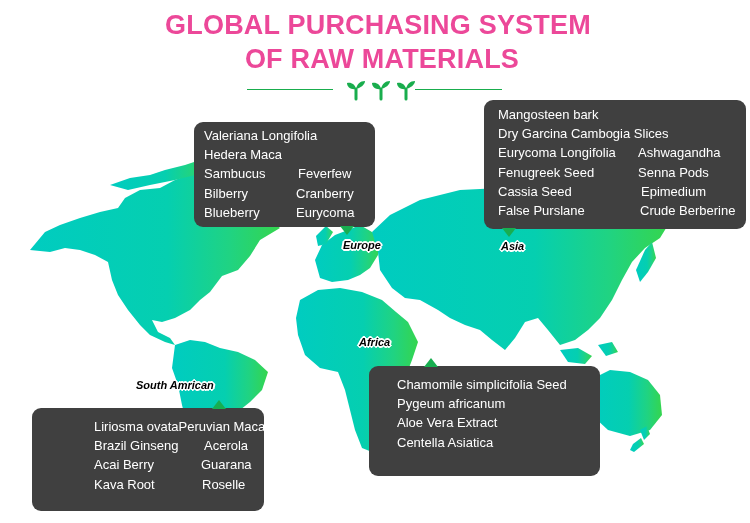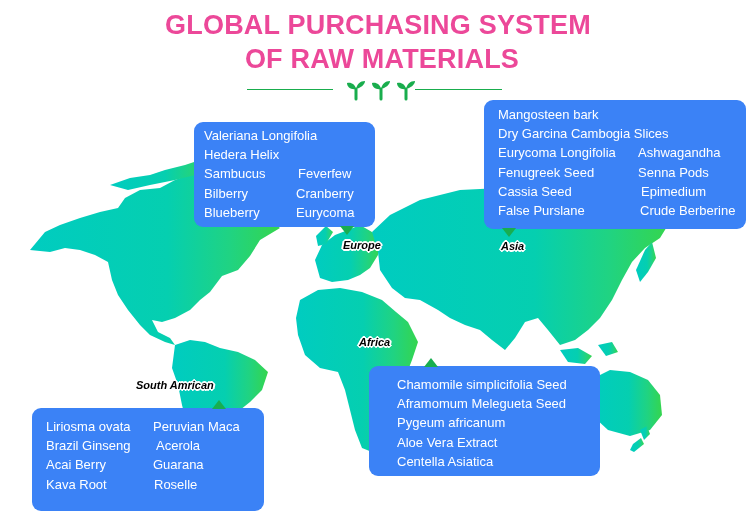--- a/index.html
+++ b/index.html
@@ -15,21 +15,21 @@
     .title.l2 { top: 44px; padding-left: 8px; }
 
     .divider-line { position: absolute; top: 89px; height: 1px; background: #19ad4d; }
     .divider-left { left: 247px; width: 86px; }
     .divider-right { left: 415px; width: 87px; }
     .sprouts { position: absolute; left: 345px; top: 79px; width: 72px; height: 22px; }
 
     .map { position: absolute; left: 0; top: 95px; width: 750px; height: 428px; }
 
     .bubble {
-      position: absolute; background: #3b82f6; border-radius: 9px; color: #ffffff;
+      position: absolute; background: #404040; border-radius: 9px; color: #ffffff;
       font-size: 13px; line-height: 19.2px;
     }
     .bubble::after {
       content: ""; position: absolute; width: 0; height: 0;
       border-left: 7px solid transparent; border-right: 7px solid transparent;
     }
     .bubble.down::after { bottom: -8px; border-top: 9px solid #18ae50; }
     .bubble.up::after { top: -8px; border-bottom: 9px solid #18ae50; }
 
     .row { display: flex; white-space: nowrap; }
@@ -41,21 +41,21 @@
 
     #bubble-asia { left: 484px; top: 100px; width: 262px; height: 129px; padding: 5px 0 0 14px; }
     #bubble-asia::after { left: 18px; }
     #bubble-asia .c1 { width: 140px; }
 
     #bubble-africa { left: 369px; top: 366px; width: 231px; height: 110px; padding: 9px 0 0 28px; }
     #bubble-africa::after { left: 55px; }
 
     #bubble-south { left: 32px; top: 408px; width: 232px; height: 103px; padding: 9px 0 0 14px; }
     #bubble-south::after { left: 180px; }
-    #bubble-south .c1 { width: 107px; }
+    #bubble-south .c1 { width: 107px; margin-left: 48px; }
 
     .region-label {
       position: absolute; font-weight: bold; font-style: italic; font-size: 11px; color: #000;
       text-shadow: -1px -1px 0 #fff, 1px -1px 0 #fff, -1px 1px 0 #fff, 1px 1px 0 #fff,
                    0 -2px 0 #fff, 0 2px 0 #fff, -2px 0 0 #fff, 2px 0 0 #fff;
       font-family: "Liberation Sans", sans-serif;
     }
     #label-europe { left: 343px; top: 239px; }
     #label-asia { left: 501px; top: 240px; }
     #label-africa { left: 359px; top: 336px; }
@@ -124,21 +124,21 @@
     <path d="M640 430 L647 426 L650 434 L644 440Z"></path>
     <path d="M633 444 L641 438 L644 444 L634 452 L630 450Z"></path>
   </g>
 </svg>
 
 <div class="bubble down" id="bubble-europe">
   <div class="row">
       <span class="cell">Valeriana Longifolia</span>
     </div>
   <div class="row">
-      <span class="cell">Hedera Helix</span>
+      <span class="cell">Hedera Maca</span>
     </div>
   <div class="row">
       <span class="cell c1">Sambucus</span>
       <span class="cell" style="padding-left:2px">Feverfew</span>
     </div>
   <div class="row">
       <span class="cell c1">Bilberry</span>
       <span class="cell">Cranberry</span>
     </div>
   <div class="row">
@@ -168,23 +168,20 @@
     </div>
   <div class="row">
       <span class="cell c1">False Purslane</span>
       <span class="cell" style="padding-left:2px">Crude Berberine</span>
     </div>
 </div>
 
 <div class="bubble up" id="bubble-africa">
   <div class="row">
       <span class="cell">Chamomile simplicifolia Seed</span>
-    </div>
-  <div class="row">
-      <span class="cell">Aframomum Melegueta Seed</span>
     </div>
   <div class="row">
       <span class="cell">Pygeum africanum</span>
     </div>
   <div class="row">
       <span class="cell">Aloe Vera Extract</span>
     </div>
   <div class="row">
       <span class="cell">Centella Asiatica</span>
     </div>

